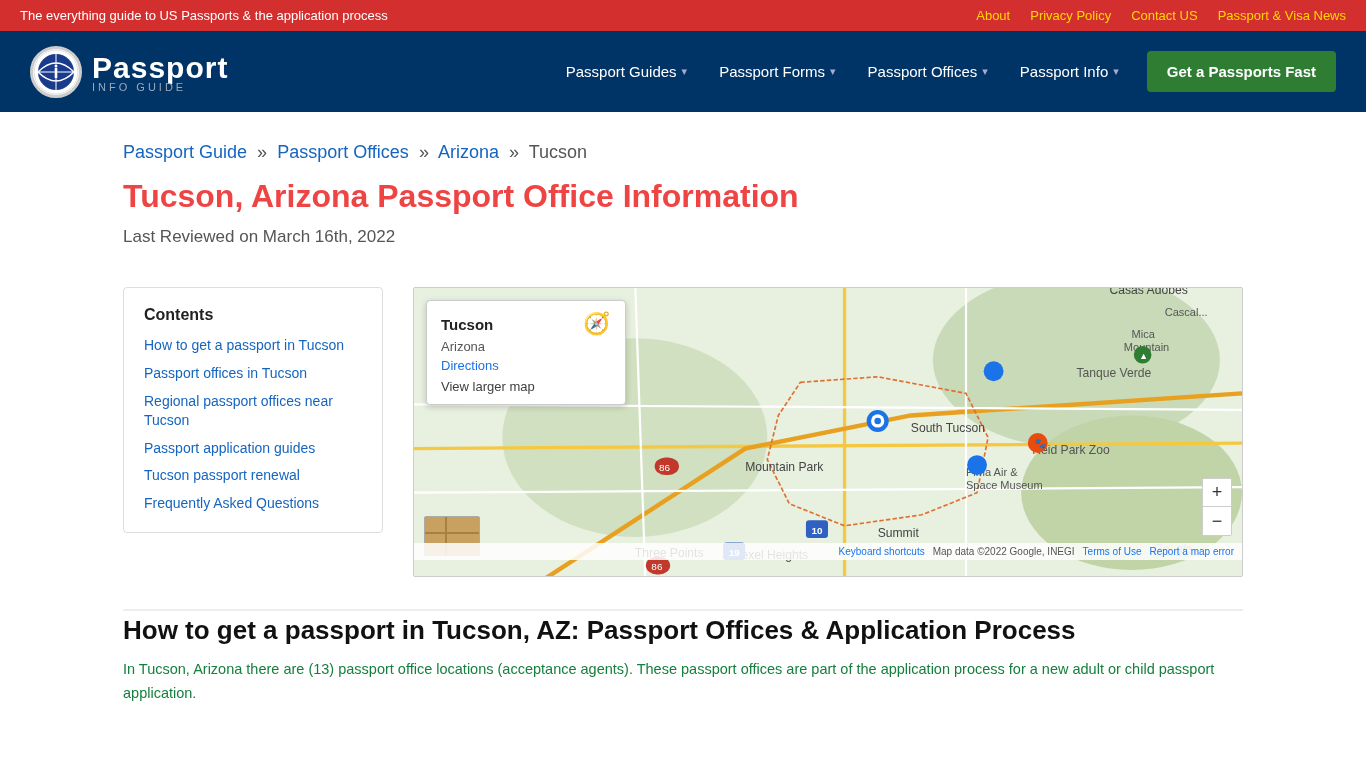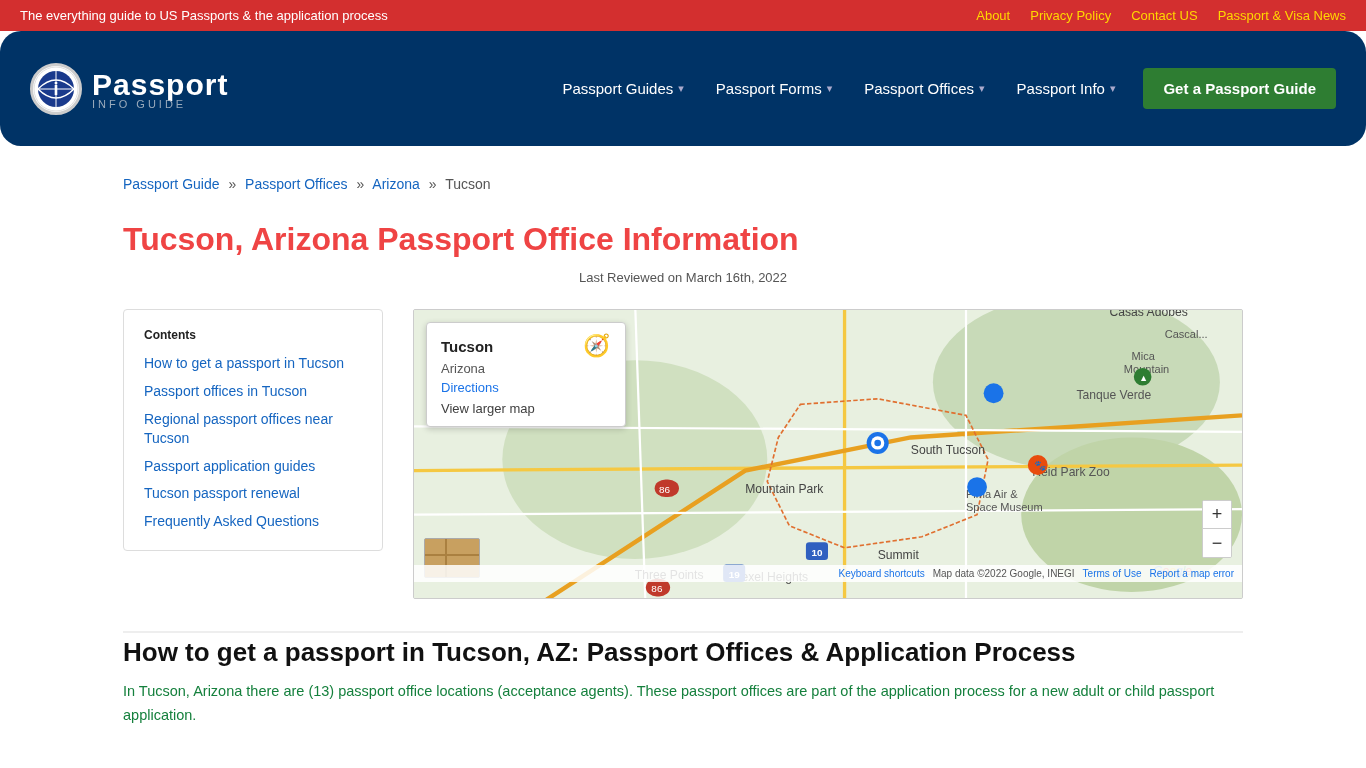--- a/index.html
+++ b/index.html
@@ -23,22 +23,21 @@
       font-size: 13px;
     }
 
     
     .header {
       background: #003366;
       padding: 16px 30px;
       display: flex;
       align-items: center;
       justify-content: space-between;
-      height: 115px;
-      border-radius: 21px;
+      height: 81px;
     }
     .logo-area {
       display: flex;
       align-items: center;
       gap: 10px;
     }
     .logo-icon {
       width: 52px;
       height: 52px;
       border-radius: 50%;
@@ -98,64 +97,63 @@
 
     
     .content-wrapper {
       max-width: 1200px;
       margin: 0 auto;
       padding: 30px 40px;
     }
 
     
     .breadcrumb {
-      font-size: 14px;
+      font-size: 18px;
       color: #555;
-      margin-bottom: 28px;
+      margin-bottom: 14px;
     }
     .breadcrumb a {
       color: #1565c0;
       text-decoration: none;
     }
     .breadcrumb-sep { margin: 0 5px; color: #555; }
 
     
     .page-title {
       font-size: 32px;
       font-weight: bold;
       color: #ef4444;
       margin-bottom: 12px;
       line-height: 1.2;
     }
 
     .last-reviewed {
-      font-size: 13px;
+      font-size: 17px;
       color: #555;
-      margin-bottom: 24px;
-      text-align: center;
+      margin-bottom: 40px;
     }
 
     
     .main-layout {
       display: flex;
       gap: 30px;
       align-items: flex-start;
     }
 
     
     .contents-box {
       border: 1px solid #ddd;
       border-radius: 4px;
       padding: 18px 20px;
       min-width: 240px;
       max-width: 260px;
       flex-shrink: 0;
     }
     .contents-title {
-      font-size: 12px;
+      font-size: 16px;
       font-weight: bold;
       color: #222;
       margin-bottom: 12px;
     }
     .contents-list {
       list-style: none;
       display: flex;
       flex-direction: column;
       gap: 8px;
     }
@@ -357,21 +355,21 @@
       <span class="chevron">▾</span>
     </a>
     <a class="nav-item">
       <span>Passport Offices</span>
       <span class="chevron">▾</span>
     </a>
     <a class="nav-item">
       <span>Passport Info</span>
       <span class="chevron">▾</span>
     </a>
-    <a class="nav-cta">Get a Passport Guide</a>
+    <a class="nav-cta">Get a Passports Fast</a>
   </nav>
 </header>
 
 <div class="content-wrapper">
 
   <nav class="breadcrumb">
     <a href="#">Passport Guide</a>
     <span class="breadcrumb-sep">»</span>
     <a href="#">Passport Offices</a>
     <span class="breadcrumb-sep">»</span>

